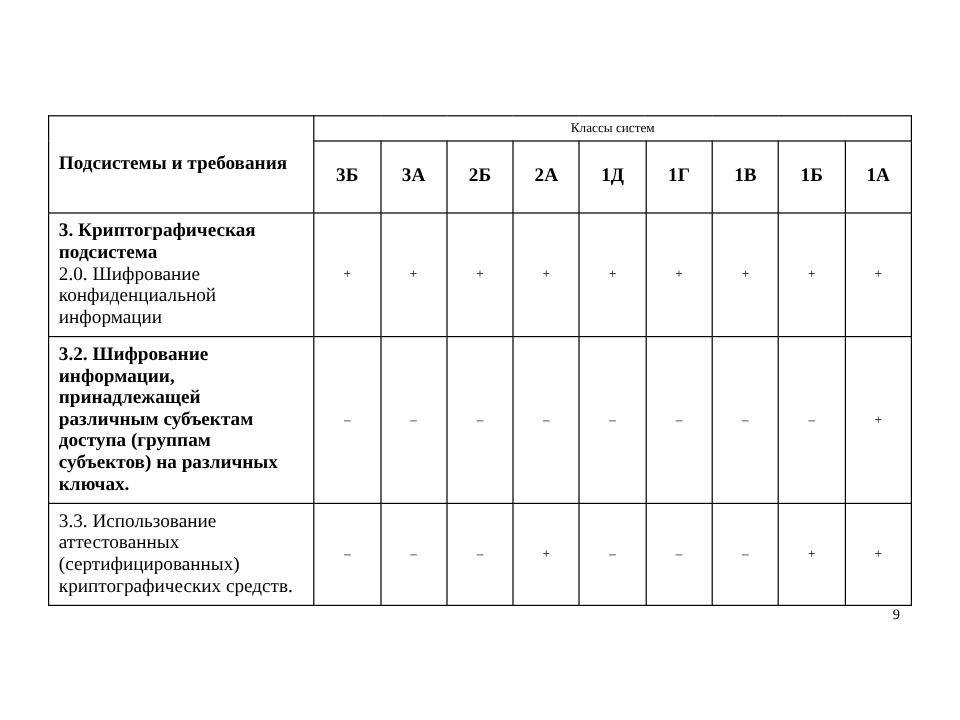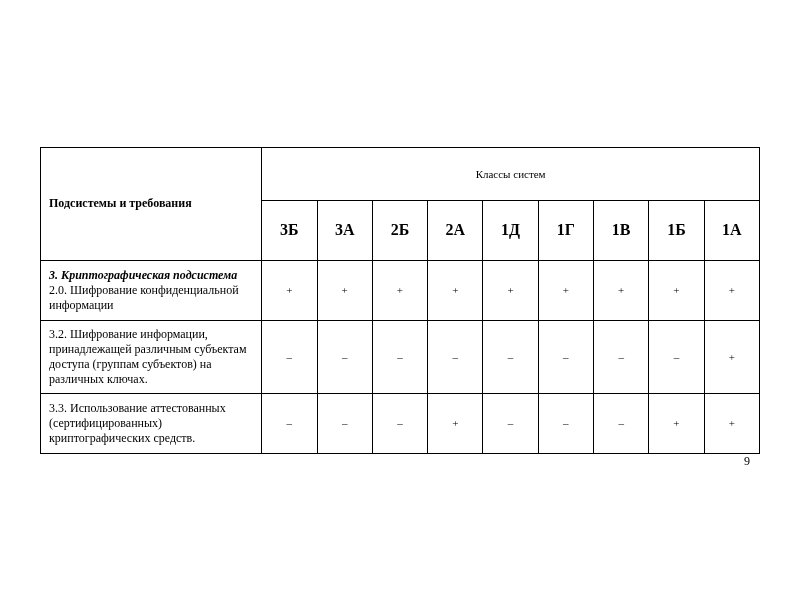--- a/index.html
+++ b/index.html
@@ -27,33 +27,33 @@
       width: 100%;
       border-collapse: collapse;
       font-size: 11px;
     }
 
     table, th, td {
       border: 1px solid #000;
     }
 
     th, td {
-      padding: 20px 6px;
+      padding: 4px 6px;
       text-align: center;
       vertical-align: middle;
     }
 
     .col-header {
       font-weight: bold;
       font-size: 16px;
     }
 
     .row-label {
       text-align: left;
-      font-size: 12px;
+      font-size: 16px;
       width: 200px;
       padding: 6px 8px;
       vertical-align: middle;
     }
 
     .header-top {
       text-align: center;
       font-weight: normal;
       font-size: 11px;
     }
@@ -92,33 +92,33 @@
           <th class="col-header data-cell">2А</th>
           <th class="col-header data-cell">1Д</th>
           <th class="col-header data-cell">1Г</th>
           <th class="col-header data-cell">1В</th>
           <th class="col-header data-cell">1Б</th>
           <th class="col-header data-cell">1А</th>
         </tr>
     </thead>
     <tbody id="table-body">
     <tr>
-          <td class="row-label"><span style="font-weight: bold; font-style: italic;">3. Криптографическая подсистема</span><br><span>2.0. Шифрование конфиденциальной информации</span></td>
+          <td class="row-label"><span style="font-weight: bold;">3. Криптографическая подсистема</span><br><span>2.0. Шифрование конфиденциальной информации</span></td>
           <td class="data-cell">+</td>
           <td class="data-cell">+</td>
           <td class="data-cell">+</td>
           <td class="data-cell">+</td>
           <td class="data-cell">+</td>
           <td class="data-cell">+</td>
           <td class="data-cell">+</td>
           <td class="data-cell">+</td>
           <td class="data-cell">+</td>
         </tr>
         <tr>
-          <td class="row-label"><span style="font-weight: normal;">3.2. Шифрование информации, принадлежащей различным субъектам доступа (группам субъектов) на различных ключах.</span></td>
+          <td class="row-label"><span style="font-weight: bold;">3.2. Шифрование информации, принадлежащей различным субъектам доступа (группам субъектов) на различных ключах.</span></td>
           <td class="data-cell">–</td>
           <td class="data-cell">–</td>
           <td class="data-cell">–</td>
           <td class="data-cell">–</td>
           <td class="data-cell">–</td>
           <td class="data-cell">–</td>
           <td class="data-cell">–</td>
           <td class="data-cell">–</td>
           <td class="data-cell">+</td>
         </tr>

